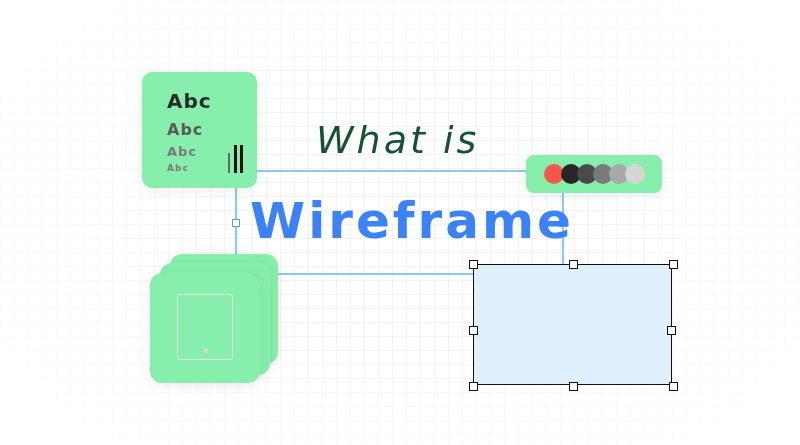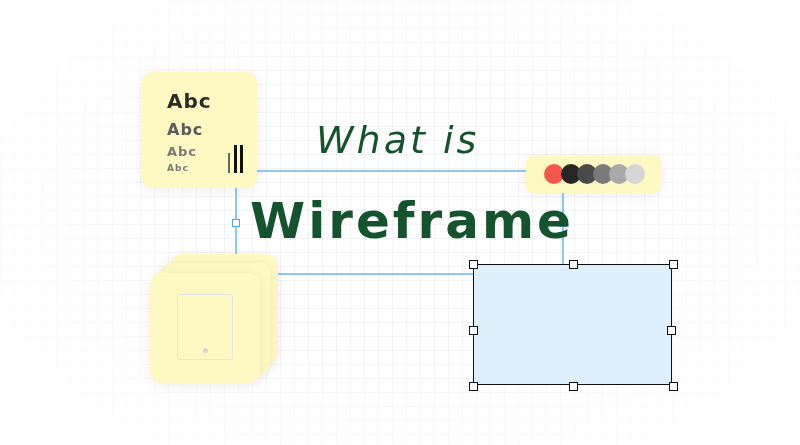--- a/index.html
+++ b/index.html
@@ -11,21 +11,21 @@
     .grid {
       position: absolute; inset: 0;
       background-image:
         linear-gradient(to right, rgba(0,0,0,0.045) 1px, transparent 1px),
         linear-gradient(to bottom, rgba(0,0,0,0.045) 1px, transparent 1px);
       background-size: 14px 14px;
       -webkit-mask-image: radial-gradient(ellipse 60% 70% at 50% 50%, #000 40%, transparent 100%);
       mask-image: radial-gradient(ellipse 60% 70% at 50% 50%, #000 40%, transparent 100%);
     }
     .card {
-      position: absolute; background: #fef9c3; border-radius: 10px;
+      position: absolute; background: #86efac; border-radius: 10px;
       box-shadow: 0 2px 14px rgba(0,0,0,0.07);
     }
     
     .type-card { left: 142px; top: 72px; width: 115px; height: 116px; }
     .type-card .t { position: absolute; left: 25px; font-weight: bold; letter-spacing: 1px; }
     .t1 { top: 17px; font-size: 20px; color: #2b2b2b; }
     .t2 { top: 48px; font-size: 16px; color: #5a5a5a; }
     .t3 { top: 72px; font-size: 13px; color: #7a7a7a; }
     .t4 { top: 91px; font-size: 9px; color: #7a7a7a; }
     .bars { position: absolute; left: 86px; top: 73px; width: 20px; height: 28px; }
@@ -39,21 +39,21 @@
     }
     
     .what-is {
       position: absolute; left: 316px; top: 118px;
       font-family: "DejaVu Sans", sans-serif; font-style: italic;
       font-size: 38px; letter-spacing: 3px; color: #14532d; font-weight: normal;
     }
     .wireframe {
       position: absolute; left: 250px; top: 192px;
       font-family: "DejaVu Sans", sans-serif; font-weight: bold;
-      font-size: 50px; letter-spacing: 3px; color: #14532d;
+      font-size: 50px; letter-spacing: 3px; color: #3b82f6;
     }
     
     .palette-card { left: 526px; top: 155px; width: 136px; height: 38px; border-radius: 8px; }
     .swatch { position: absolute; top: 9px; width: 20px; height: 20px; border-radius: 50%; }
     
     .stack { position: absolute; }
     .stack .card { border-radius: 12px; }
     .device {
       position: absolute; left: 27px; top: 21px; width: 56px; height: 66px;
       border: 1.5px solid #e4e4e4; border-radius: 3px; box-sizing: border-box;

